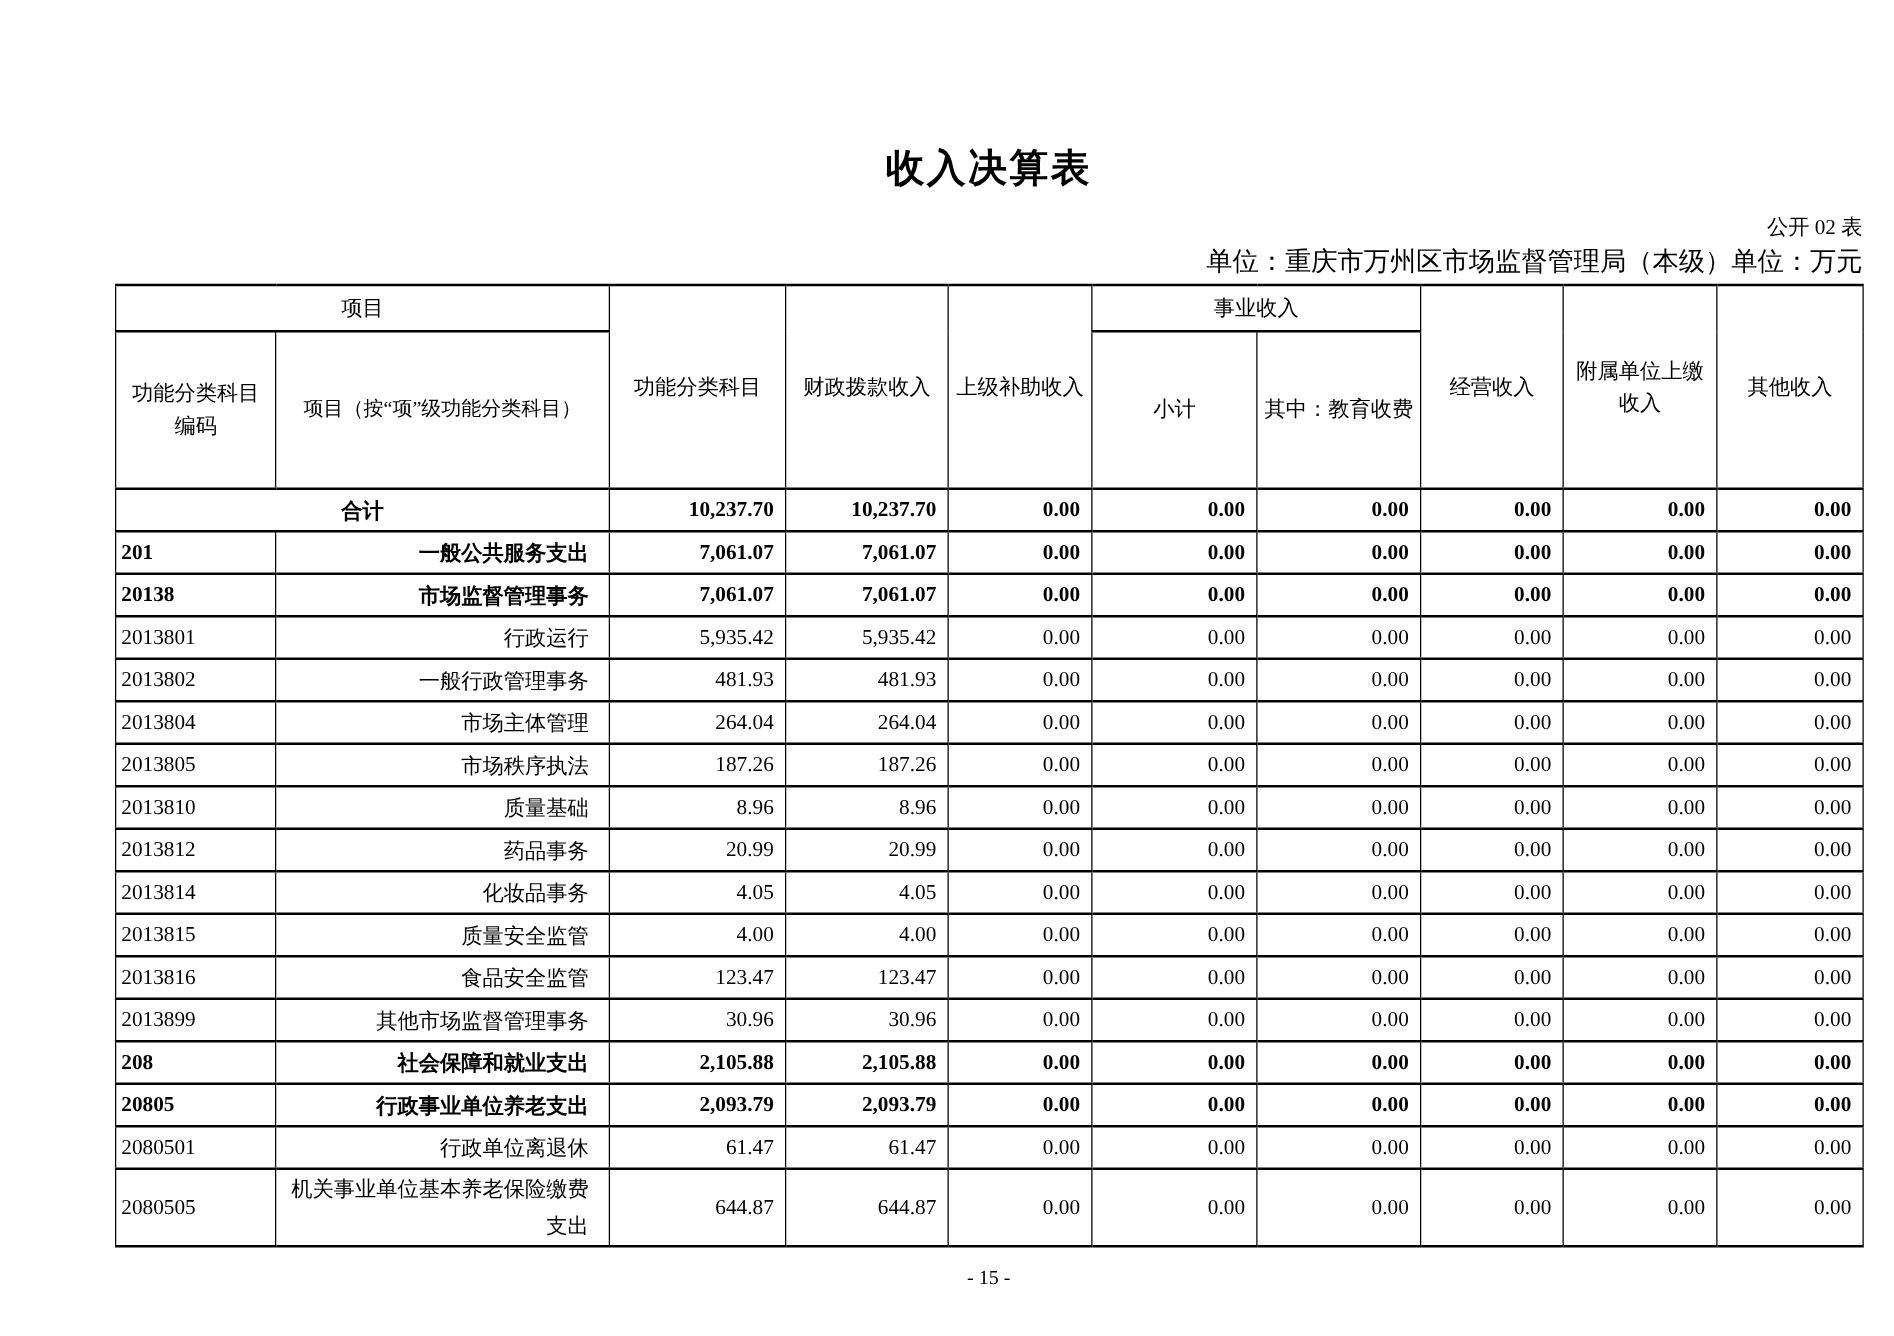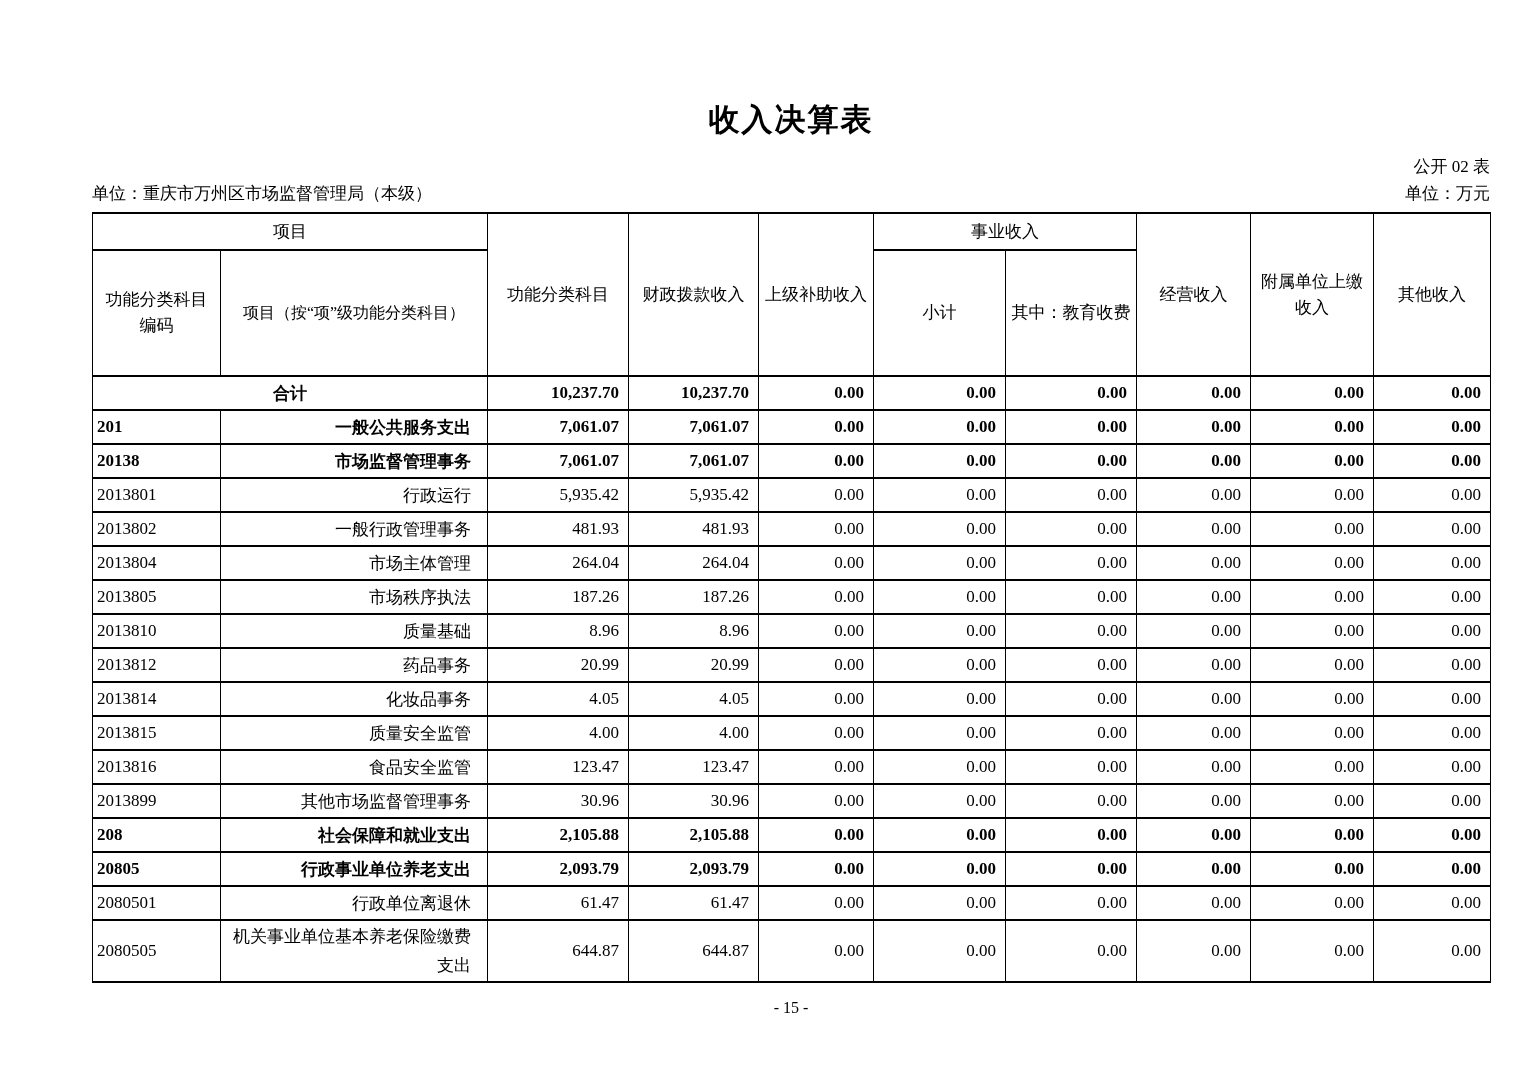--- a/index.html
+++ b/index.html
@@ -5,42 +5,42 @@
   * { box-sizing: border-box; }
   html, body {
     margin: 0; padding: 0;
     width: 1515px; height: 1069px;
     background: #ffffff;
     color: #000;
     font-family: "Liberation Serif", "DejaVu Serif", serif;
   }
   .page {
     position: absolute;
-    left: 92px; top: 0;
+    left: 92px; top: 15px;
     width: 1398px;
   }
   .title {
     padding-top: 100px;
     text-align: center;
     font-size: 31px;
     font-weight: bold;
     line-height: 40px;
     letter-spacing: 2px;
   }
   .doc-label {
     margin-top: 16px;
     text-align: right;
     font-size: 17px;
     line-height: 22px;
   }
   .unit-row {
     margin-top: 5px;
     display: flex;
-    justify-content: space-between;
-    font-size: 17px;
+    justify-content: flex-end;
+    font-size: 21px;
     line-height: 22px;
   }
   table {
     margin-top: 7px;
     border-collapse: collapse;
     table-layout: fixed;
     width: 1398px;
   }
   th, td {
     border: 2px solid #000;

